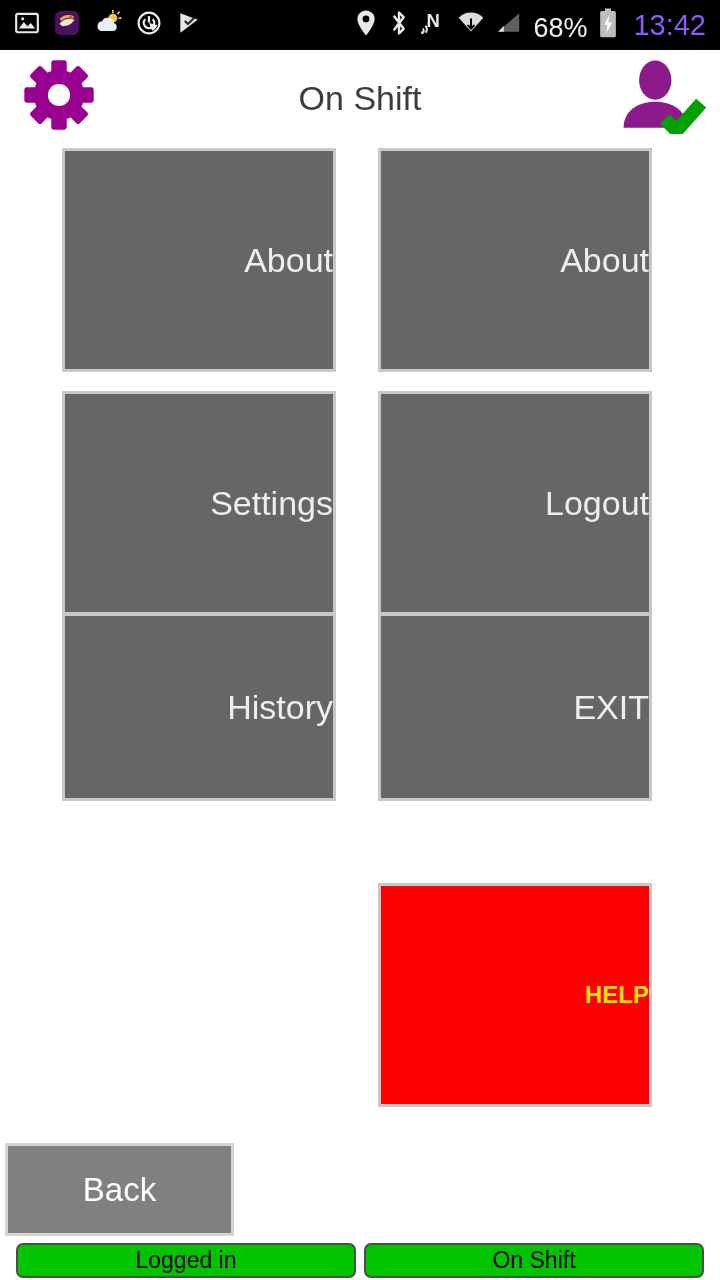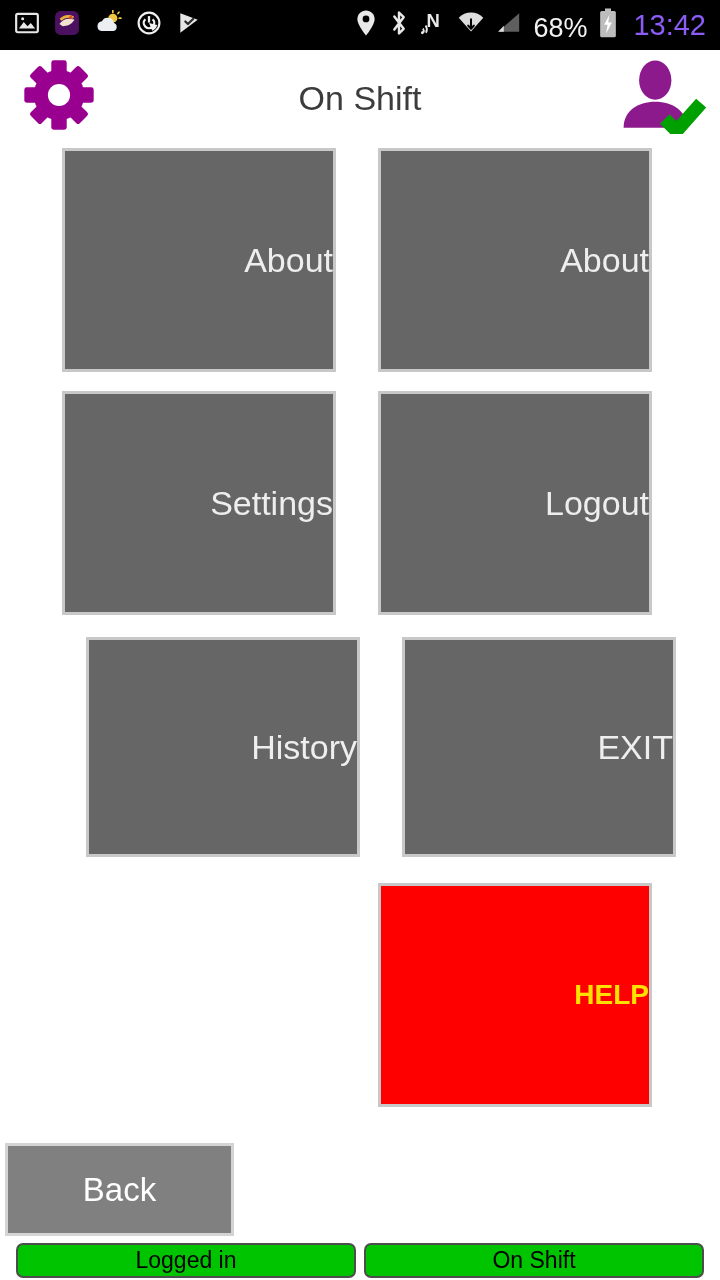--- a/index.html
+++ b/index.html
@@ -60,28 +60,28 @@
     cursor:pointer;
   }
   .tile-label{
     color:#eeeeee;
     font-size:34px;
     font-weight:400;
     text-align:center;
     line-height:1;
   }
   .tile.danger{ background:#ff0000; border-color:#c8c8c8; }
-  .tile.danger .tile-label{ color:#ffe000; font-weight:bold; font-size:28px; }
+  .tile.danger .tile-label{ color:#ffe000; font-weight:bold; font-size:24px; }
 
   
   .col-left  { left:62px;  width:274px; }
   .col-right { left:378px; width:274px; }
   .row-1 { top:2px;   height:224px; }
   .row-2 { top:245px; height:224px; }
-  .row-3 { top:491px; height:220px;margin-left:24px; }
+  .row-3 { top:467px; height:188px; }
   .row-4 { top:737px; height:224px; }
 
   
   #back-btn{
     position:absolute; left:5px; top:1143px;
     width:229px; height:93px;
     background:#808080;
     border:3px solid #d4d4d4;
     display:flex; align-items:center; justify-content:center;
     cursor:pointer;

